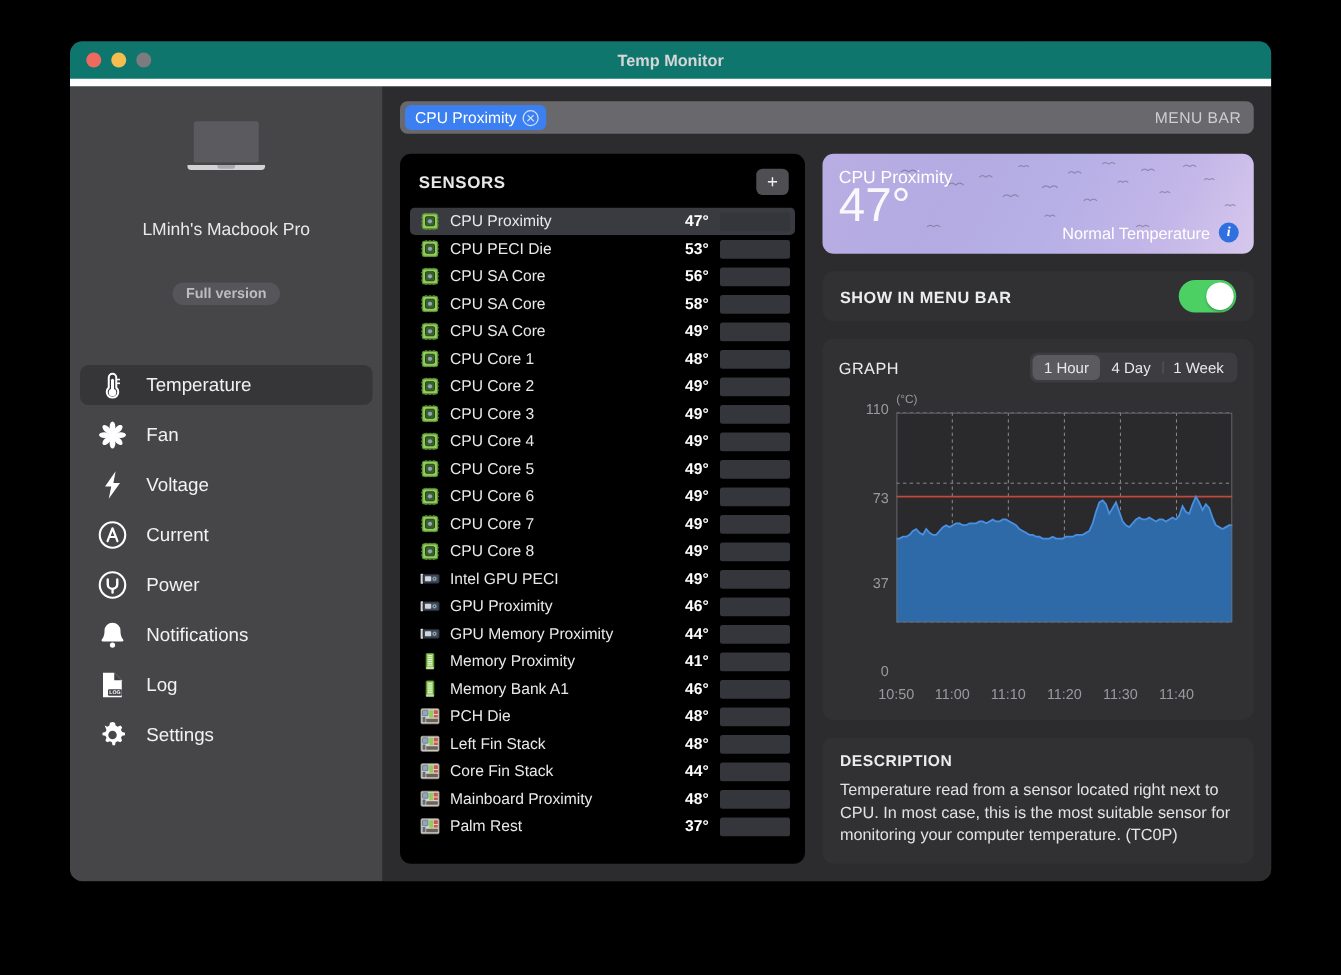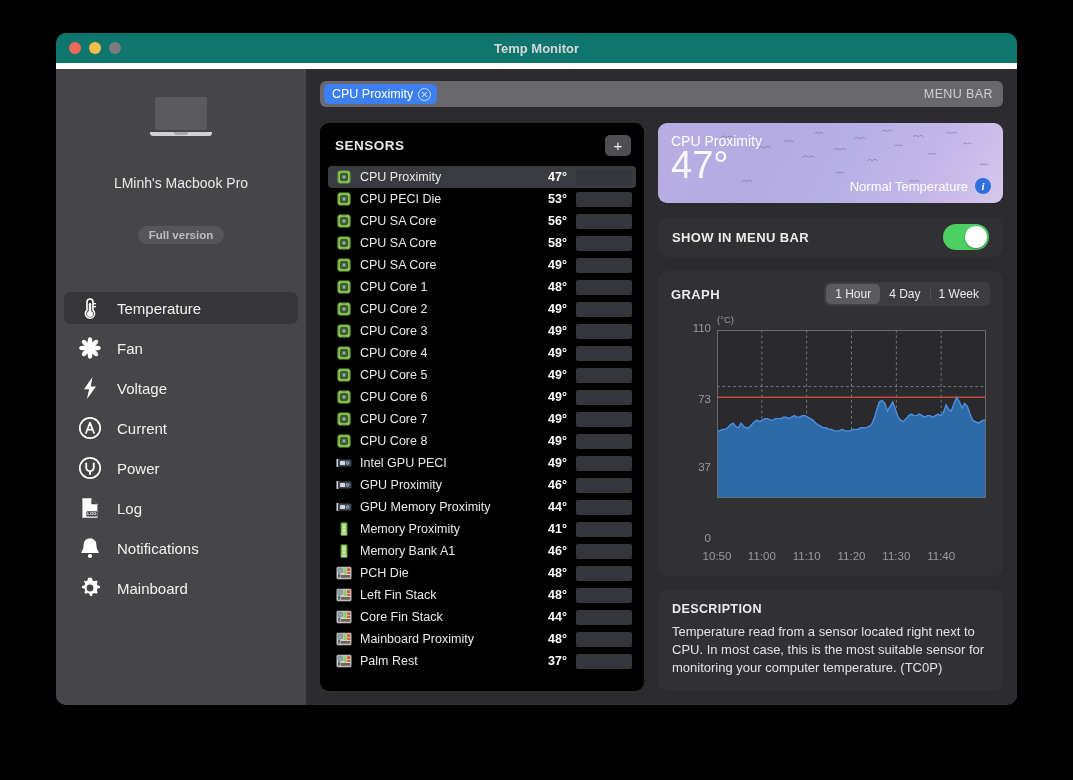--- a/index.html
+++ b/index.html
@@ -177,21 +177,21 @@
     position: absolute; right: 2px; top: 2px;
     width: 22px; height: 22px; border-radius: 50%; background: #fff;
     box-shadow: 0 1px 2px rgba(0,0,0,.3);
   }
 
   .graph-card {
     flex: 1; background: #313134; border-radius: 9px;
     padding: 11px 13px 8px 13px; display: flex; flex-direction: column; min-height: 0;
   }
   .graph-head { display: flex; align-items: center; justify-content: space-between; flex: 0 0 auto; }
-  .graph-title { font-size: 13px; font-weight: bold; color: #ececee; letter-spacing: .4px; }
+  .graph-title { font-size: 13px; font-weight: normal; color: #ececee; letter-spacing: .4px; }
   .seg {
     display: flex; background: #3d3d41; border-radius: 6px; padding: 2px; gap: 0;
   }
   .seg-item {
     font-size: 12px; color: #e9e9eb; padding: 3px 9px; border-radius: 5px;
     cursor: pointer; position: relative;
   }
   .seg-item.active { background: #5a5a5f; }
   .seg-item + .seg-item::before {
     content: ''; position: absolute; left: 0; top: 5px; bottom: 5px; width: 1px; background: #565659;
@@ -298,47 +298,47 @@
                 <path d="M8.2 7.5v3.8a3.8 3.8 0 0 0 7.6 0V7.5" fill="none" stroke="#fff" stroke-width="1.9" stroke-linecap="round"></path>
                 <rect x="11.1" y="15" width="1.9" height="4" rx=".9" fill="#fff"></rect>
               </svg>
           </span>
           <span>Power</span>
         </div>
 
         <div class="nav-item">
           <span class="nav-ico">
             <svg width="22" height="24" viewBox="0 0 22 24">
+                <path d="M11 2.2a6.4 6.4 0 0 1 6.4 6.4c0 4.4 1.4 6 2.2 7.1.4.6 0 1.4-.8 1.4H3.2c-.8 0-1.2-.8-.8-1.4.8-1.1 2.2-2.7 2.2-7.1A6.4 6.4 0 0 1 11 2.2z" fill="#fff"></path>
+                <circle cx="11" cy="20" r="2.1" fill="#fff"></circle>
+              </svg>
+          </span>
+          <span>Notifications</span>
+        </div>
+
+        <div class="nav-item">
+          <span class="nav-ico">
+            <svg width="22" height="24" viewBox="0 0 22 24">
                 <path d="M3.4 2.2h9l6 6v13.6H3.4z" fill="#fff"></path>
                 <path d="M12.4 2.2v6h6" fill="#3f3f44"></path>
                 <rect x="7.4" y="15.3" width="11" height="5.2" rx="1" fill="#43434a"></rect>
                 <text x="12.9" y="19.3" font-size="4.2" fill="#fff" text-anchor="middle" font-family="Liberation Sans, sans-serif" font-weight="bold">LOG</text>
               </svg>
           </span>
           <span>Log</span>
         </div>
 
         <div class="nav-item">
           <span class="nav-ico">
-            <svg width="22" height="24" viewBox="0 0 22 24">
-                <path d="M11 2.2a6.4 6.4 0 0 1 6.4 6.4c0 4.4 1.4 6 2.2 7.1.4.6 0 1.4-.8 1.4H3.2c-.8 0-1.2-.8-.8-1.4.8-1.1 2.2-2.7 2.2-7.1A6.4 6.4 0 0 1 11 2.2z" fill="#fff"></path>
-                <circle cx="11" cy="20" r="2.1" fill="#fff"></circle>
-              </svg>
-          </span>
-          <span>Notifications</span>
-        </div>
-
-        <div class="nav-item">
-          <span class="nav-ico">
             <svg width="24" height="24" viewBox="0 0 24 24">
                 <path d="M12 1.6l2 .5.5 2.3 1.6.9 2.2-.9 1.4 1.4-.9 2.2.9 1.6 2.3.5v2l-2.3.5-.9 1.6.9 2.2-1.4 1.4-2.2-.9-1.6.9-.5 2.3h-2l-.5-2.3-1.6-.9-2.2.9-1.4-1.4.9-2.2-.9-1.6-2.3-.5v-2l2.3-.5.9-1.6-.9-2.2L5.7 4.4l2.2.9 1.6-.9.5-2.3z" fill="#fff"></path>
                 <circle cx="12" cy="12" r="3.4" fill="#464649"></circle>
               </svg>
           </span>
-          <span>Mainboard</span>
+          <span>Settings</span>
         </div>
       </div>
     </div>
 
     <div class="main">
 
       <div class="menubar-strip">
         <div class="chip">
           <span>CPU Proximity</span>
           <span class="x"></span>

